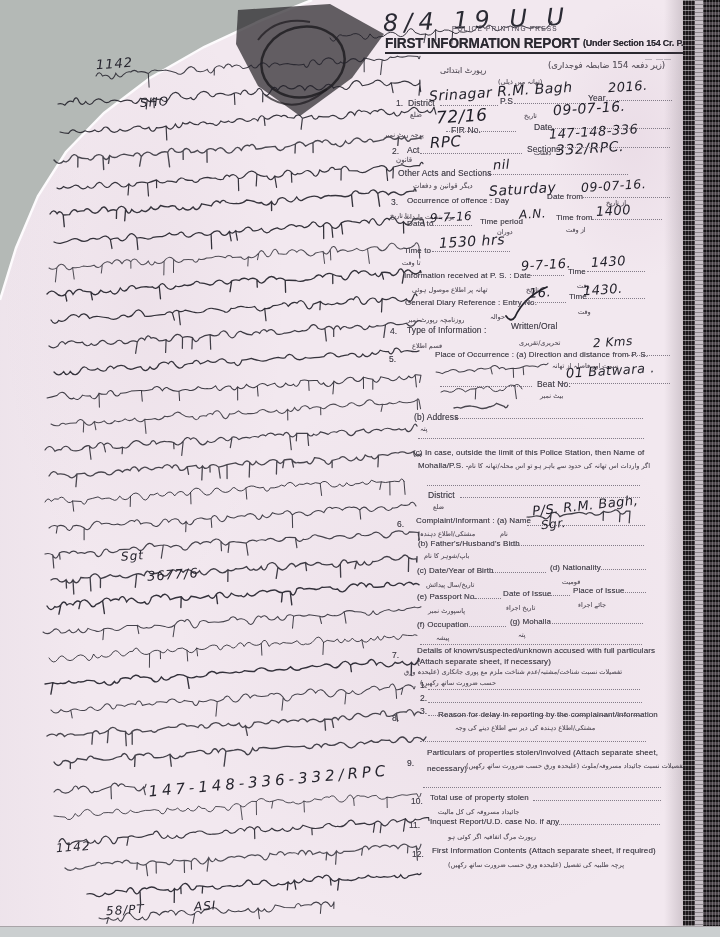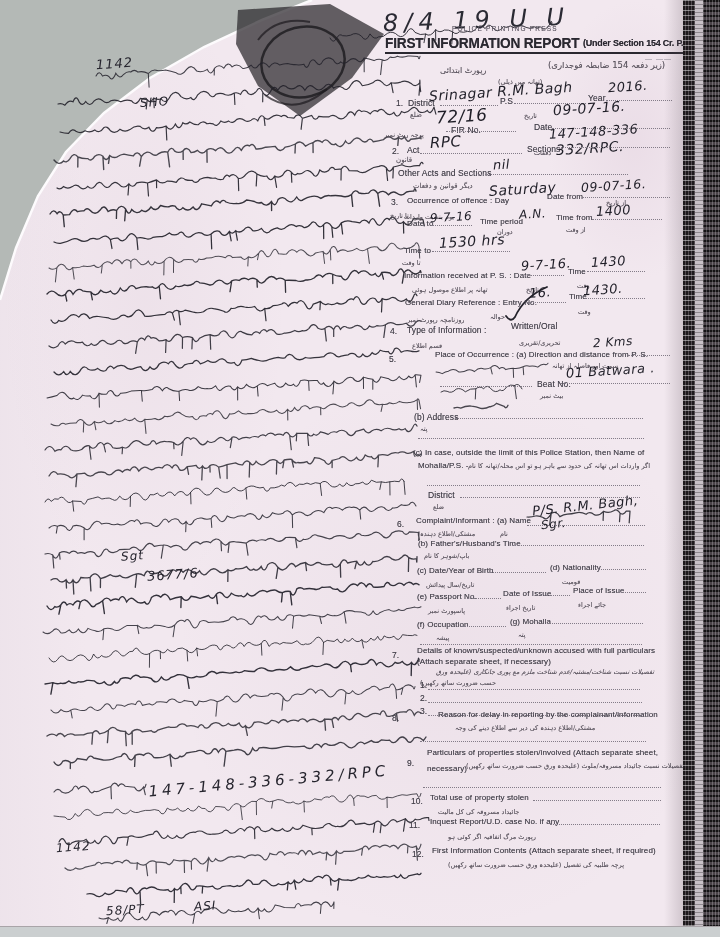--- a/index.html
+++ b/index.html
@@ -237,21 +237,21 @@
   <div class="dots" style="left:460px;top:496px;width:180px;"></div>
 
   <div class="num" style="left:397px;top:519px;">6.</div>
   <div class="lbl lb2" style="left:416px;top:516px;">Complaint/Informant : (a) Name</div>
   <div class="urdu u65" style="left:420px;top:530px;">مشتکی/اطلاع دہندہ</div>
   <div class="urdu u65" style="left:500px;top:530px;">نام</div>
   <div class="dots" style="left:527px;top:524px;width:118px;"></div>
   <div class="hw" style="left:532px;top:498px;font-size:13px;transform:rotate(-6deg);">P/S. R.M. Bagh,</div>
   <div class="hw" style="left:541px;top:517px;font-size:12px;transform:rotate(-6deg);">Sgr.</div>
 
-  <div class="lbl lb2" style="left:418px;top:539px;">(b) Father's/Husband's Time</div>
+  <div class="lbl lb2" style="left:418px;top:539px;">(b) Father's/Husband's Birth</div>
   <div class="urdu u65" style="left:424px;top:552px;">باپ/شوہر کا نام</div>
   <div class="dots" style="left:512px;top:544px;width:132px;"></div>
 
   <div class="lbl lb2" style="left:417px;top:566px;">(c) Date/Year of Birth</div>
   <div class="urdu u65" style="left:426px;top:581px;">تاریخ/سال پیدائش</div>
   <div class="dots" style="left:490px;top:571px;width:56px;"></div>
   <div class="lbl lb2" style="left:550px;top:563px;">(d) Nationality</div>
   <div class="urdu u65" style="left:562px;top:578px;">قومیت</div>
   <div class="dots" style="left:598px;top:568px;width:48px;"></div>
 
@@ -269,21 +269,21 @@
   <div class="urdu u65" style="left:436px;top:634px;">پیشہ</div>
   <div class="dots" style="left:462px;top:625px;width:44px;"></div>
   <div class="lbl lb2" style="left:510px;top:617px;">(g) Mohalla</div>
   <div class="urdu u65" style="left:518px;top:631px;">پتہ</div>
   <div class="dots" style="left:547px;top:622px;width:96px;"></div>
   <div class="dots" style="left:420px;top:643px;width:222px;"></div>
 
   <div class="num" style="left:392px;top:650px;">7.</div>
   <div class="lbl lb2" style="left:417px;top:646px;">Details of known/suspected/unknown accused with full particulars</div>
   <div class="lbl lb2" style="left:417px;top:657px;text-align:right;">(Attach separate sheet, if necessary)</div>
-  <div class="urdu u65" style="left:436px;top:668px;font-style:italic;">تفصیلات نسبت شناخت/مشتبہ/عدم شناخت ملزم مع پوری جانکاری (علیحدہ ورق</div>
+  <div class="urdu u65" style="left:404px;top:668px;">تفصیلات نسبت شناخت/مشتبہ/عدم شناخت ملزم مع پوری جانکاری (علیحدہ ورق</div>
   <div class="urdu u65" style="left:420px;top:679px;">حسب ضرورت ساتھ رکھیں)</div>
   <div class="num" style="left:420px;top:680px;">1.</div>
   <div class="dots" style="left:428px;top:688px;width:212px;"></div>
   <div class="num" style="left:420px;top:693px;">2.</div>
   <div class="dots" style="left:428px;top:701px;width:214px;"></div>
   <div class="num" style="left:420px;top:706px;">3.</div>
   <div class="dots" style="left:428px;top:714px;width:214px;"></div>
 
   <div class="num" style="left:392px;top:713px;">8.</div>
   <div class="lbl lb2" style="left:427px;top:710px;padding-left:11px;">Reason for delay in reporting by  the complainant/information</div>

